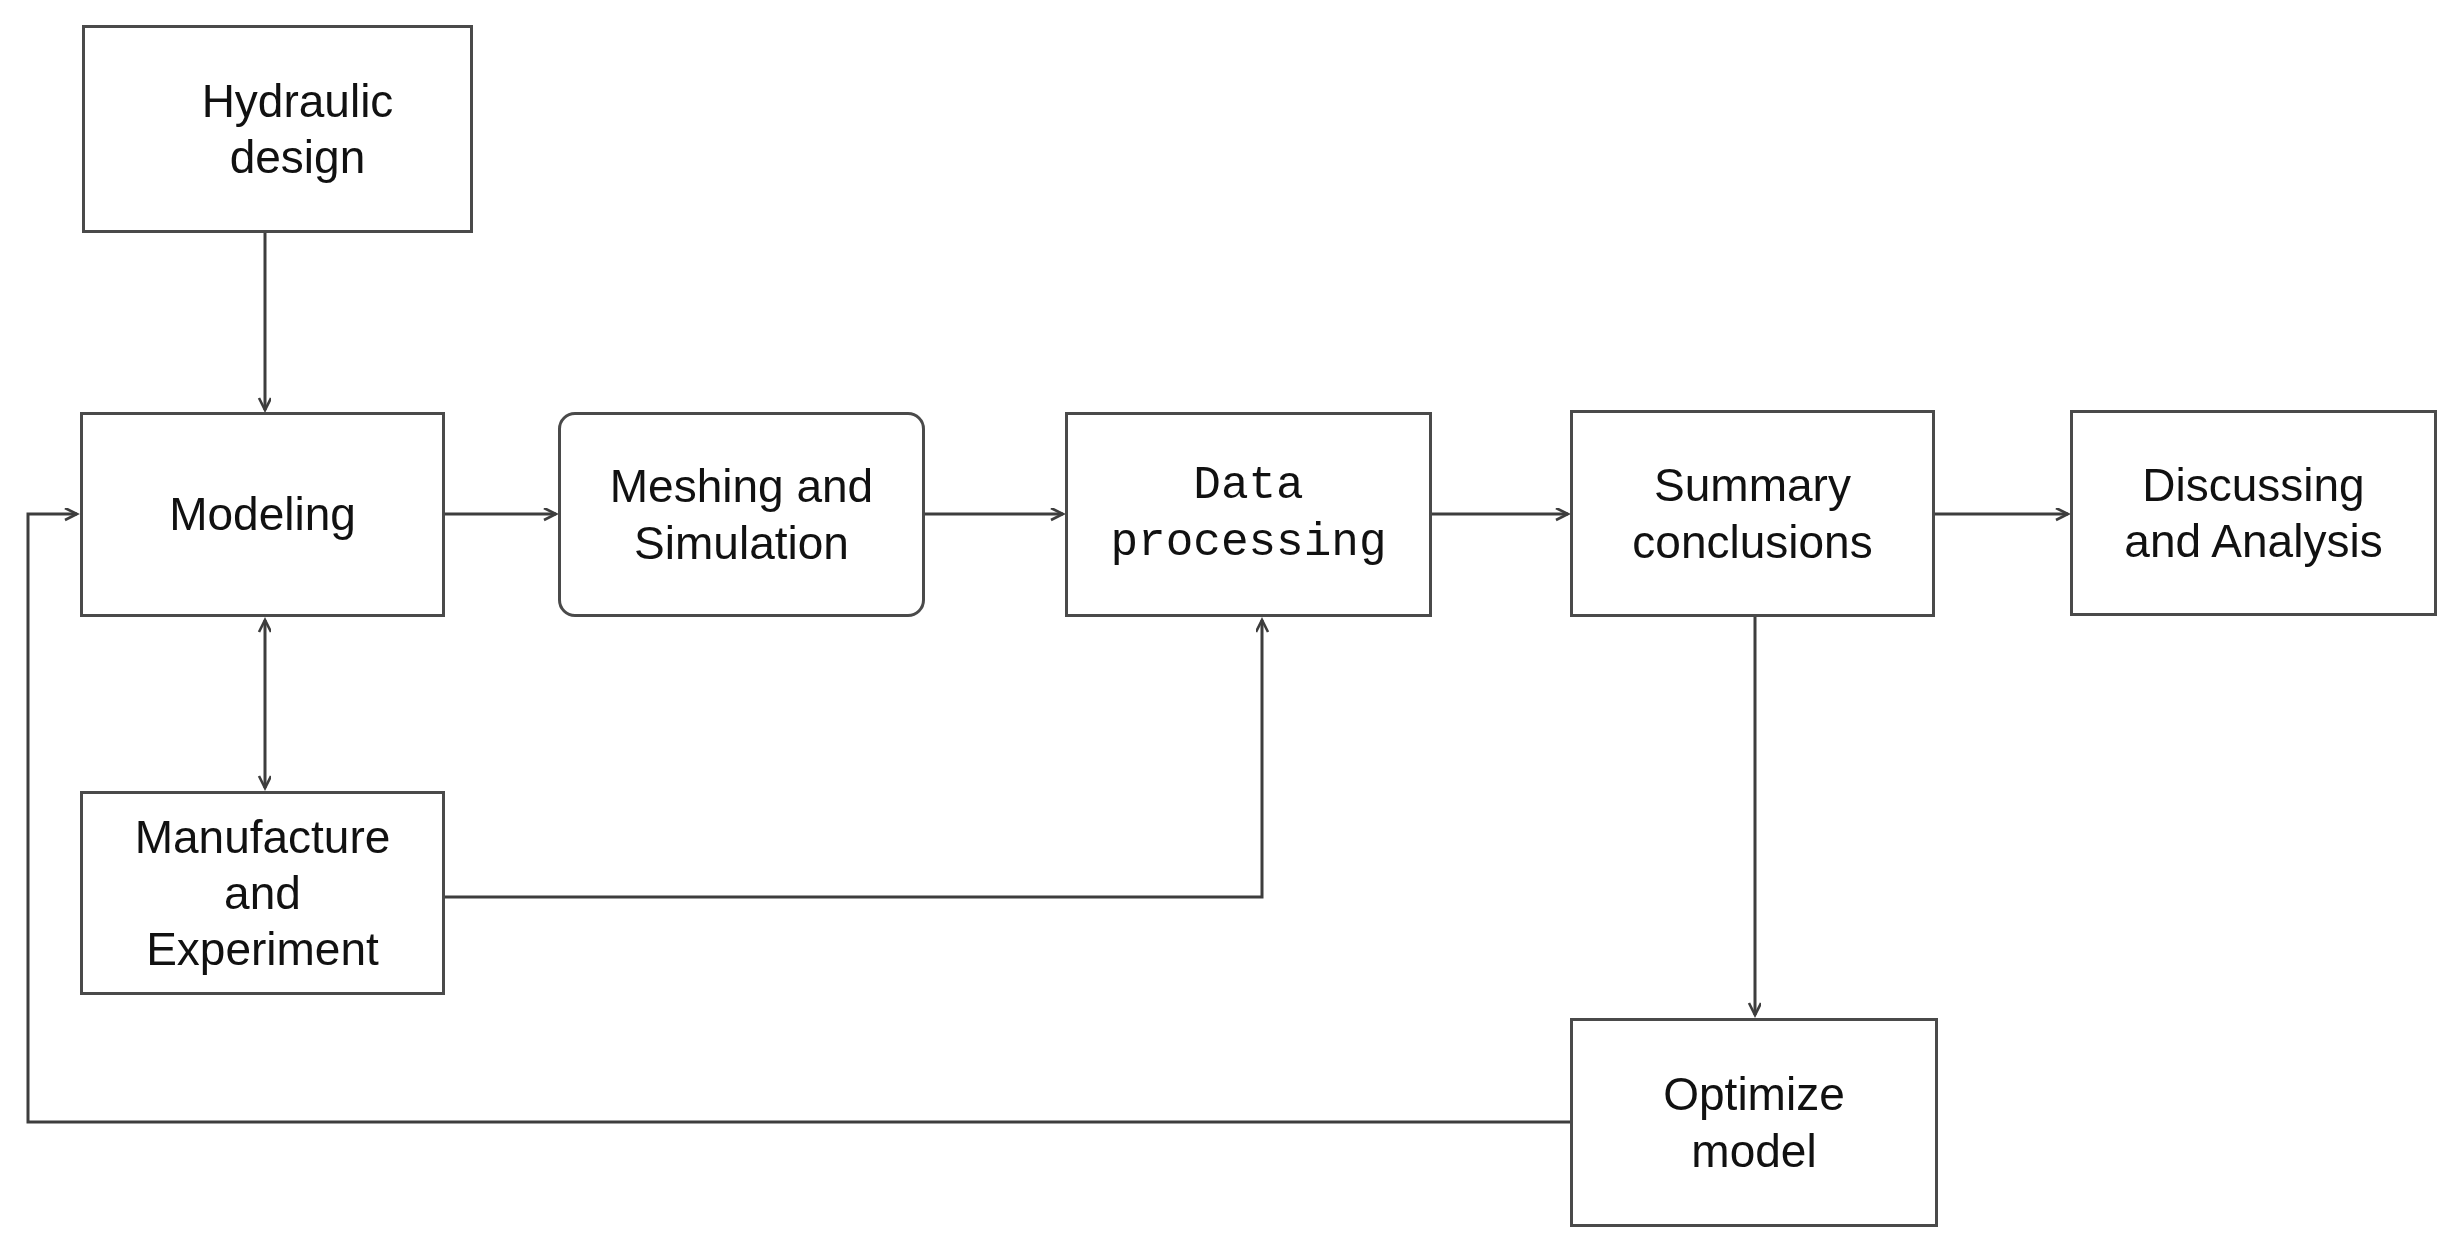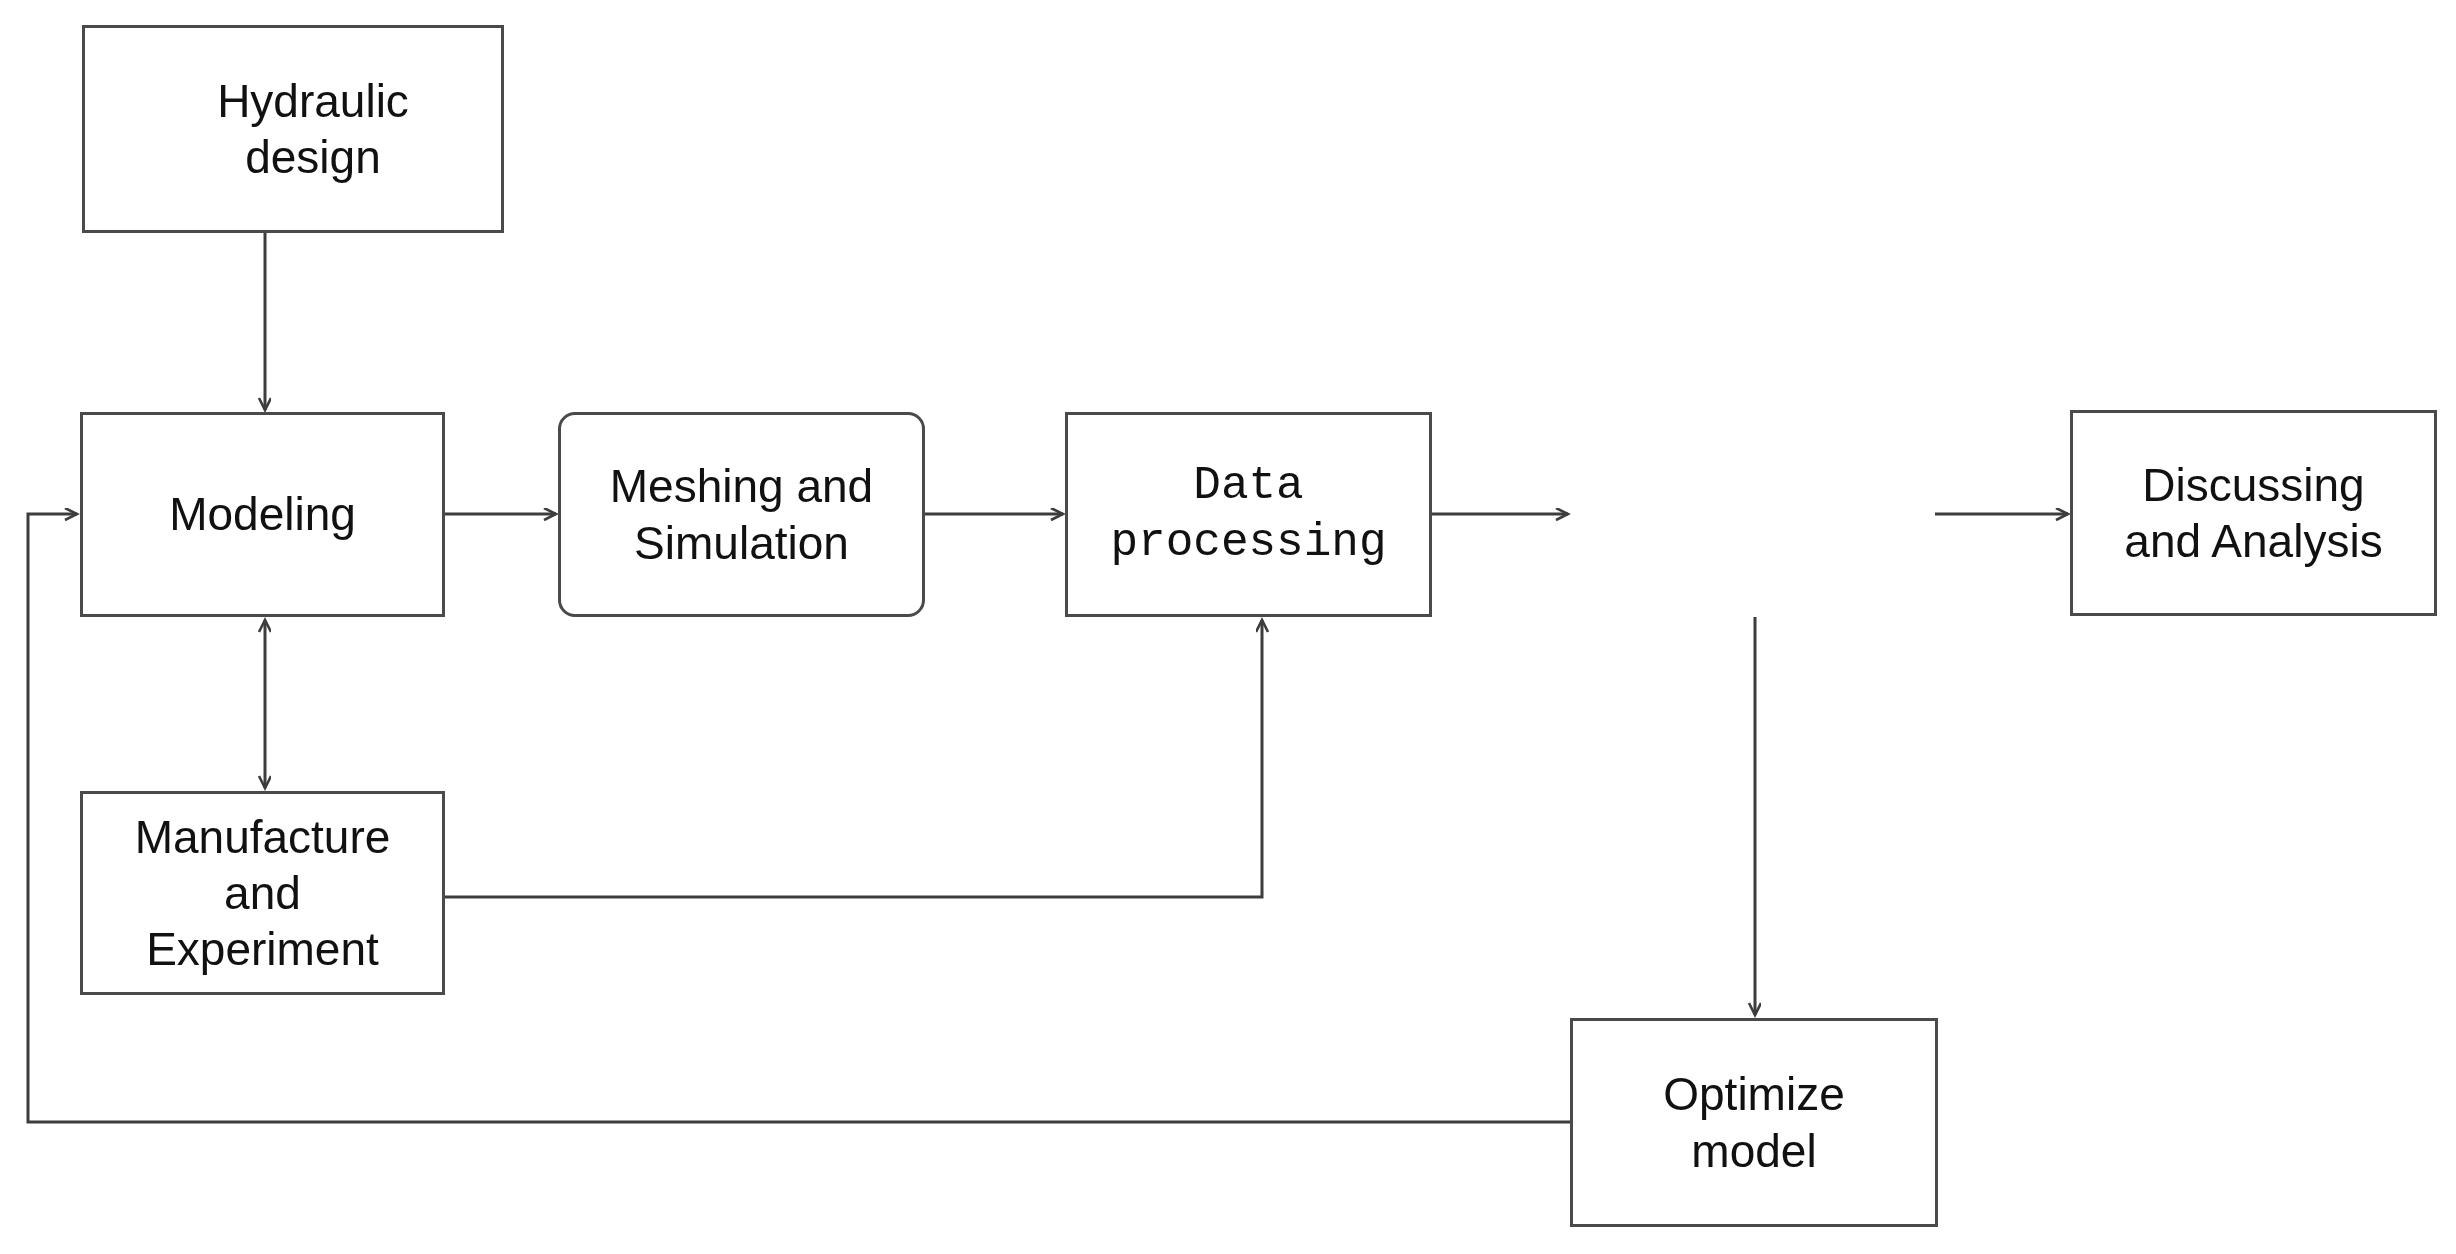--- a/index.html
+++ b/index.html
@@ -70,31 +70,33 @@
       <path d="M 265 620 L 265 788" marker-start="url(#arrowhead-start)" marker-end="url(#arrowhead)"></path>
 
       <path d="M 445 897 L 1262 897 L 1262 620" marker-end="url(#arrowhead)"></path>
 
       <path d="M 1755 617 L 1755 1015" marker-end="url(#arrowhead)"></path>
 
       <path d="M 1570 1122 L 28 1122 L 28 514 L 77 514" marker-end="url(#arrowhead)"></path>
     </g>
   </svg>
 
-  <div class="node" style="left:82px;  top:25px;   width:422px; height:208px;padding-left:40px;">Hydraulic
+  <div class="node" style="left:82px;  top:25px;   width:391px; height:208px;padding-left:40px;">Hydraulic
 design</div>
 
   <div class="node" style="left:80px;  top:412px;  width:365px; height:205px;">Modeling</div>
 
   <div class="node" style="left:558px; top:412px;  width:367px; height:205px;border-radius:17px;">Meshing and
 Simulation</div>
 
   <div class="node" style="left:1065px;top:412px;  width:367px; height:205px;font-family:Liberation Mono, monospace;">Data
 processing</div>
 
+  <div class="node" style="left:1570px;top:410px;  width:365px; height:207px;">Summary
+conclusions</div>
 
   <div class="node" style="left:2070px;top:410px;  width:367px; height:206px;">Discussing
 and Analysis</div>
 
   <div class="node" style="left:80px;  top:791px;  width:365px; height:204px;">Manufacture
 and
 Experiment</div>
 
   <div class="node" style="left:1570px;top:1018px; width:368px; height:209px;text-align:center;">Optimize
 model</div>

